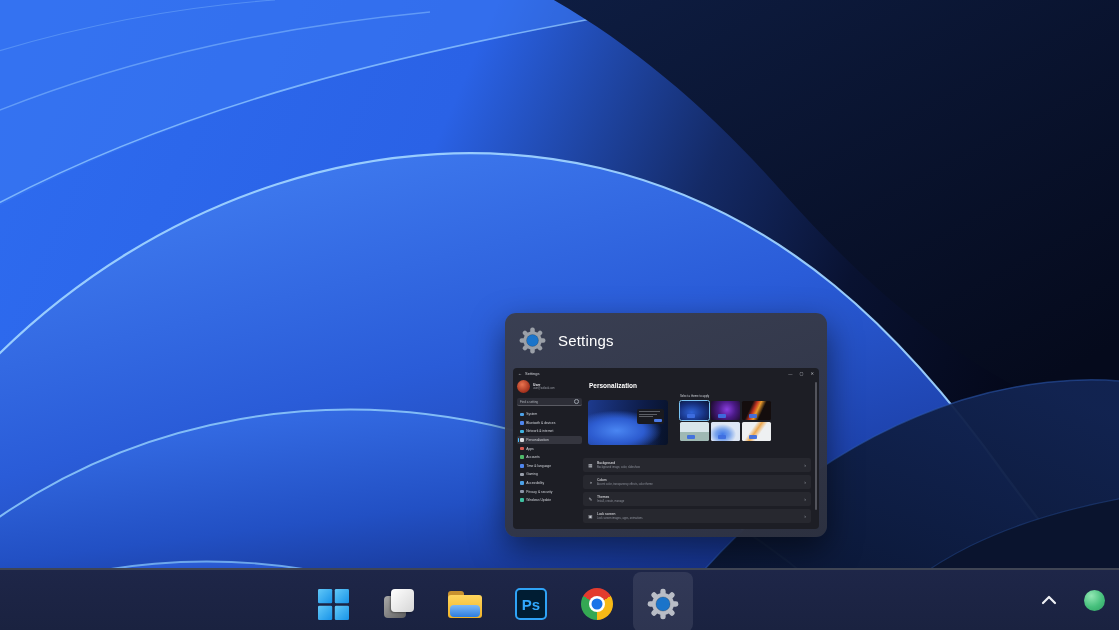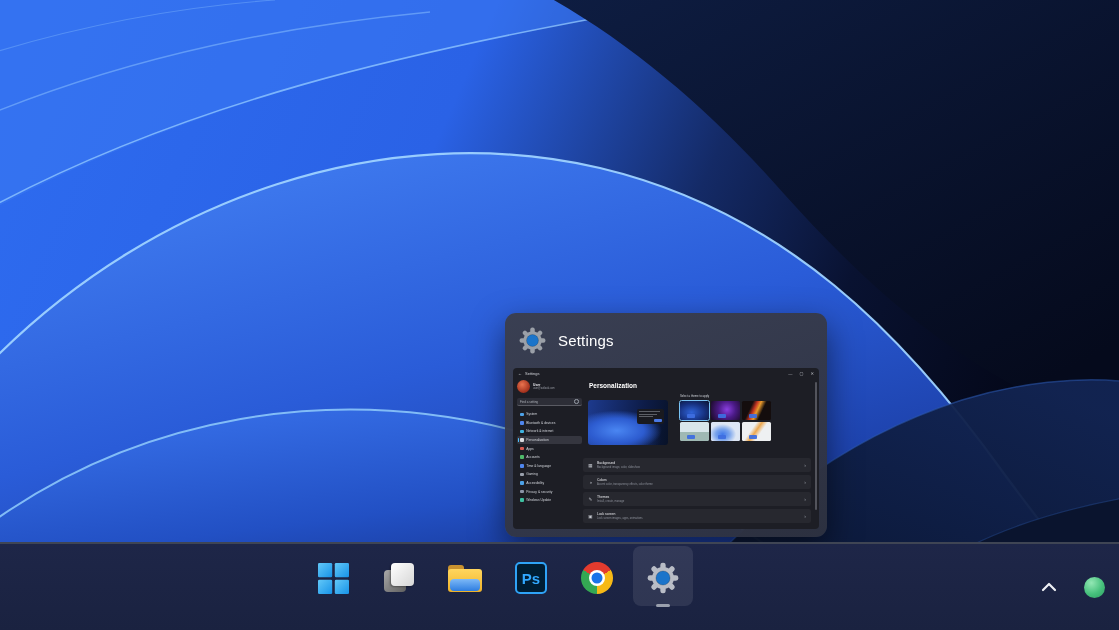--- a/index.html
+++ b/index.html
@@ -7,21 +7,21 @@
     width:1119px;height:630px;position:relative;overflow:hidden;
     background:#05091a;font-family:"Liberation Sans",sans-serif;
     -webkit-font-smoothing:antialiased;
   }
   
   .wallpaper{position:absolute;inset:0;}
   .wallpaper svg{display:block;width:100%;height:100%;}
 
   
   .taskbar{
-    position:absolute;left:0;right:0;bottom:0;height:88px;box-sizing:border-box;
+    position:absolute;left:0;right:0;bottom:0;height:62px;box-sizing:border-box;
     background:linear-gradient(#1e2648,#1a2240);
     border-top:2px solid #3f4554;
   }
   .tb-apps{position:absolute;left:300px;top:0;height:100%;display:flex;}
   .tb-slot{width:66px;height:68px;display:flex;align-items:center;justify-content:center;position:relative;}
   .tb-active-bg{position:absolute;left:3px;top:2px;width:60px;height:60px;border-radius:8px;background:rgba(255,255,255,.09);}
   .tb-pill{position:absolute;bottom:5px;left:50%;transform:translateX(-50%);width:14px;height:3px;border-radius:2px;background:#9aa0ad;}
   .tb-icon{position:relative;}
 
   .ic-taskview{width:30px;height:30px;position:relative;}

